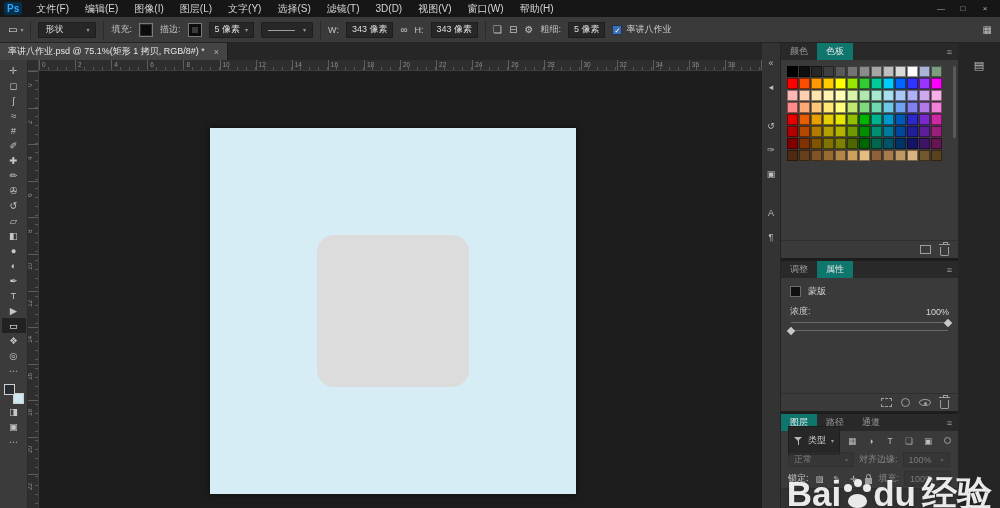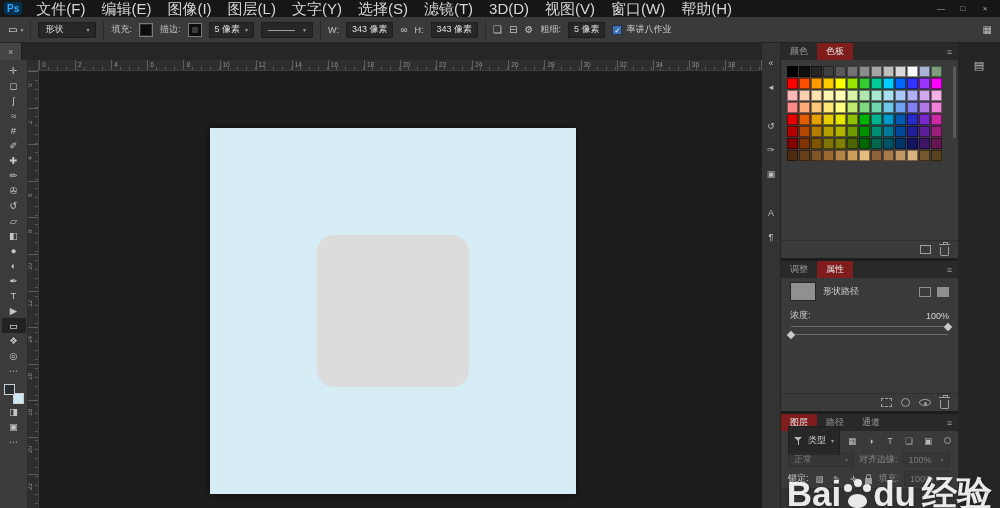--- a/index.html
+++ b/index.html
@@ -4,21 +4,21 @@
 <style>
   * { margin:0; padding:0; box-sizing:border-box; }
   html,body { width:1000px; height:508px; overflow:hidden; }
   body { font-family:"Liberation Sans","DejaVu Sans",sans-serif; background:#1d1d1d; }
   .app { position:relative; width:1000px; height:508px; background:#1d1d1d; overflow:hidden; font-size:9px; color:#cfcfcf; }
 
   
   .menubar { position:absolute; top:0; left:0; right:0; height:17px; background:#161616; display:flex; align-items:center; z-index:20; }
   .ps-logo { margin:0 6px 0 4px; background:#05304b; color:#31a8ff; font-weight:bold; font-size:10px; line-height:13px; padding:0 3px; border-radius:2px; }
   .menu-items { display:flex; }
-  .menu-item { padding:0 8px; font-size:15px; color:#d6d6d6; line-height:17px; cursor:default; }
+  .menu-item { padding:0 8px; font-size:10px; color:#d6d6d6; line-height:17px; cursor:default; }
   .win-controls { margin-left:auto; display:flex; align-items:center; padding-right:4px; }
   .win-btn { width:22px; text-align:center; color:#b9b9b9; font-size:8px; line-height:17px; }
 
   
   .optionsbar { position:absolute; top:17px; left:0; right:0; height:26px; background:#3a3a3a; border-bottom:1px solid #232323; display:flex; align-items:center; padding:0 8px; gap:7px; z-index:19; }
   .ob-sep { width:1px; height:18px; background:#2b2b2b; flex-shrink:0; }
   .tool-preset { display:flex; align-items:center; gap:3px; color:#ddd; }
   .tool-preset::after { content:"▾"; font-size:6px; color:#999; }
   .tp-ic { font-size:10px; color:#e0e0e0; }
   .ob-dd { background:#272727; border:1px solid #1e1e1e; border-radius:1px; height:16px; display:flex; align-items:center; gap:8px; padding:0 6px; color:#ddd; }
@@ -68,21 +68,21 @@
 
   
   .panels { position:absolute; top:43px; left:781px; width:177px; bottom:0; display:flex; flex-direction:column; gap:3px; background:#1d1d1d; z-index:16; }
   .panel { background:#3a3a3a; display:flex; flex-direction:column; position:relative; overflow:hidden; }
   .panel.colors { height:215px; flex-shrink:0; }
   .panel.props { height:150px; flex-shrink:0; }
   .panel.layers { flex:1; }
   .panel-tabs { height:17px; background:#292929; display:flex; font-size:9px; color:#9b9b9b; flex-shrink:0; }
   .ptabs { display:flex; }
   .ptab { padding:0 9px; display:flex; align-items:center; cursor:default; }
-  .ptab.active { background:#7f1d1d; color:#e5e5e5; }
+  .ptab.active { background:#0f766e; color:#e5e5e5; }
   .ptab-menu { margin-left:auto; padding:0 6px; display:flex; align-items:center; color:#9b9b9b; }
   .panel-foot { height:18px; border-top:1px solid #2f2f2f; display:flex; align-items:center; justify-content:flex-end; gap:9px; padding:0 9px; flex-shrink:0; margin-top:auto; }
 
   .swatch-area { position:relative; padding:6px; flex:1; }
   .swatch-grid { display:grid; grid-template-columns:repeat(13,11px); gap:1px; }
   .swatch { width:11px; height:11px; border:1px solid rgba(0,0,0,.45); }
   .vscroll { position:absolute; right:2px; top:6px; width:3px; height:72px; background:#5a5a5a; border-radius:2px; }
 
   
   .i-new { width:11px; height:9px; border:1px solid #9e9e9e; }
@@ -203,20 +203,21 @@
     </div>
     <label class="ob-check">
       <span class="cbox">✓</span>
       <span>率讲八作业</span>
     </label>
     <span class="ob-ic" style="margin-left:auto">▦</span>
   </div>
 
   <div class="tabbar">
     <div class="doc-tab">
+      <span>率讲八作业.psd @ 75.1%(矩形 1 拷贝, RGB/8#) *</span>
       <span class="tab-close">×</span>
     </div>
   </div>
 
   <div class="toolbar">
     <div class="tools-wrap" id="tools"><div class="tool">✛</div><div class="tool">◻</div><div class="tool">ʃ</div><div class="tool">≈</div><div class="tool">#</div><div class="tool">✐</div><div class="tool">✚</div><div class="tool">✏</div><div class="tool">✇</div><div class="tool">↺</div><div class="tool">▱</div><div class="tool">◧</div><div class="tool">●</div><div class="tool">◐</div><div class="tool">✒</div><div class="tool">T</div><div class="tool">▶</div><div class="tool active">▭</div><div class="tool">❖</div><div class="tool">◎</div><div class="tool">⋯</div></div>
     <div class="fgbg">
       <span class="fg-chip" style="background: rgb(38, 46, 51);"></span>
       <span class="bg-chip" style="background: rgb(207, 233, 244);"></span>
     </div>
@@ -409,27 +410,23 @@
     </section>
 
     <section class="panel props">
       <div class="panel-tabs">
         <div class="ptabs">
             <span class="ptab">调整</span>
             <span class="ptab active">属性</span>
           </div>
         <span class="ptab-menu">≡</span>
       </div>
-      <div class="prow kind-row">
-        <span class="kind-thumb"></span>
-        <span class="kind-label">形状路径</span>
-        <div class="kind-icons">
-          <span class="mini-sq"></span>
-          <span class="mini-sq filled"></span>
-        </div>
+      <div class="prow mask-row">
+        <span class="mask-sq"></span>
+        <span>蒙版</span>
       </div>
       <div class="prow slider-row">
         <span>浓度:</span>
         <span class="val">100%</span>
       </div>
       <div class="slider">
           <span class="handle" id="density-handle" style="left: 100%;"></span>
         </div>
       <div class="slider">
           <span class="handle" id="feather-handle" style="left: 0%;"></span>

